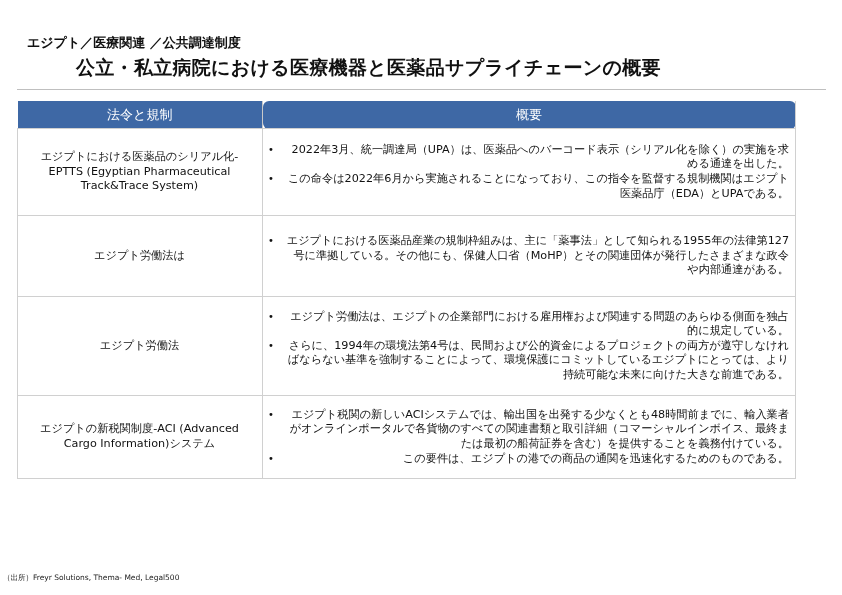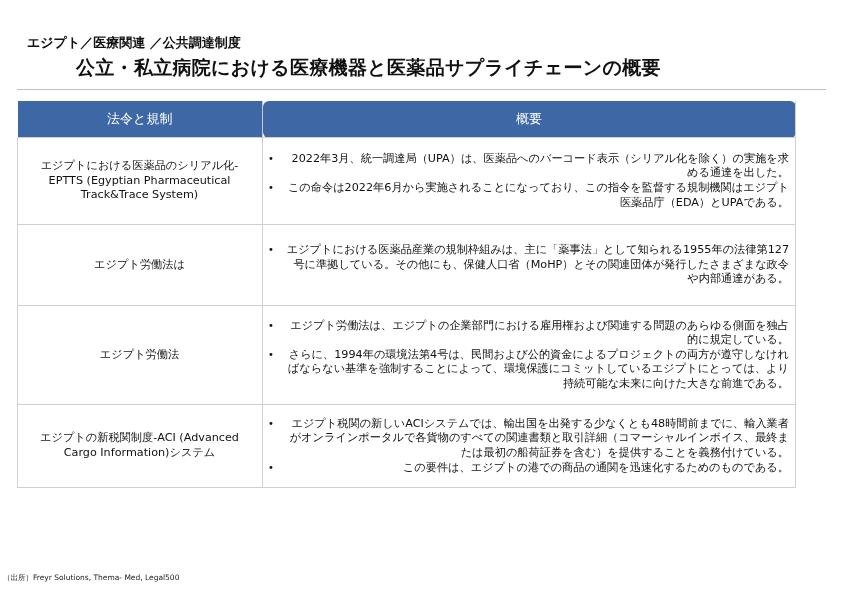--- a/index.html
+++ b/index.html
@@ -22,21 +22,21 @@
   .title-rule {
     position: absolute; left: 17px; top: 89px; width: 809px; height: 1px;
     background: #bfbfbf;
   }
   table.main-table {
     position: absolute; left: 17px; top: 101px;
     width: 778px; border-collapse: collapse; table-layout: fixed;
   }
   table.main-table th {
     background: #3E68A5; color: #ffffff; font-weight: normal;
-    font-size: 13px; height: 36px; padding: 0; text-align: center;
+    font-size: 13px; height: 27px; padding: 0; text-align: center;
     border-right: 1px solid #c9c9c9;
   }
   table.main-table th:last-child { border-right: 1px solid #d0d0d0; border-radius: 6px; }
   table.main-table td {
     border: 1px solid #d0d0d0; vertical-align: middle;
     font-size: 11.2px; line-height: 14.6px; padding: 0 8px 0 7px;
     color: #111;
   }
   table.main-table td.law { padding-left: 7px; text-align: center; }
   table.main-table td.desc { padding-left: 3px; padding-right: 6px; text-align: right; }

